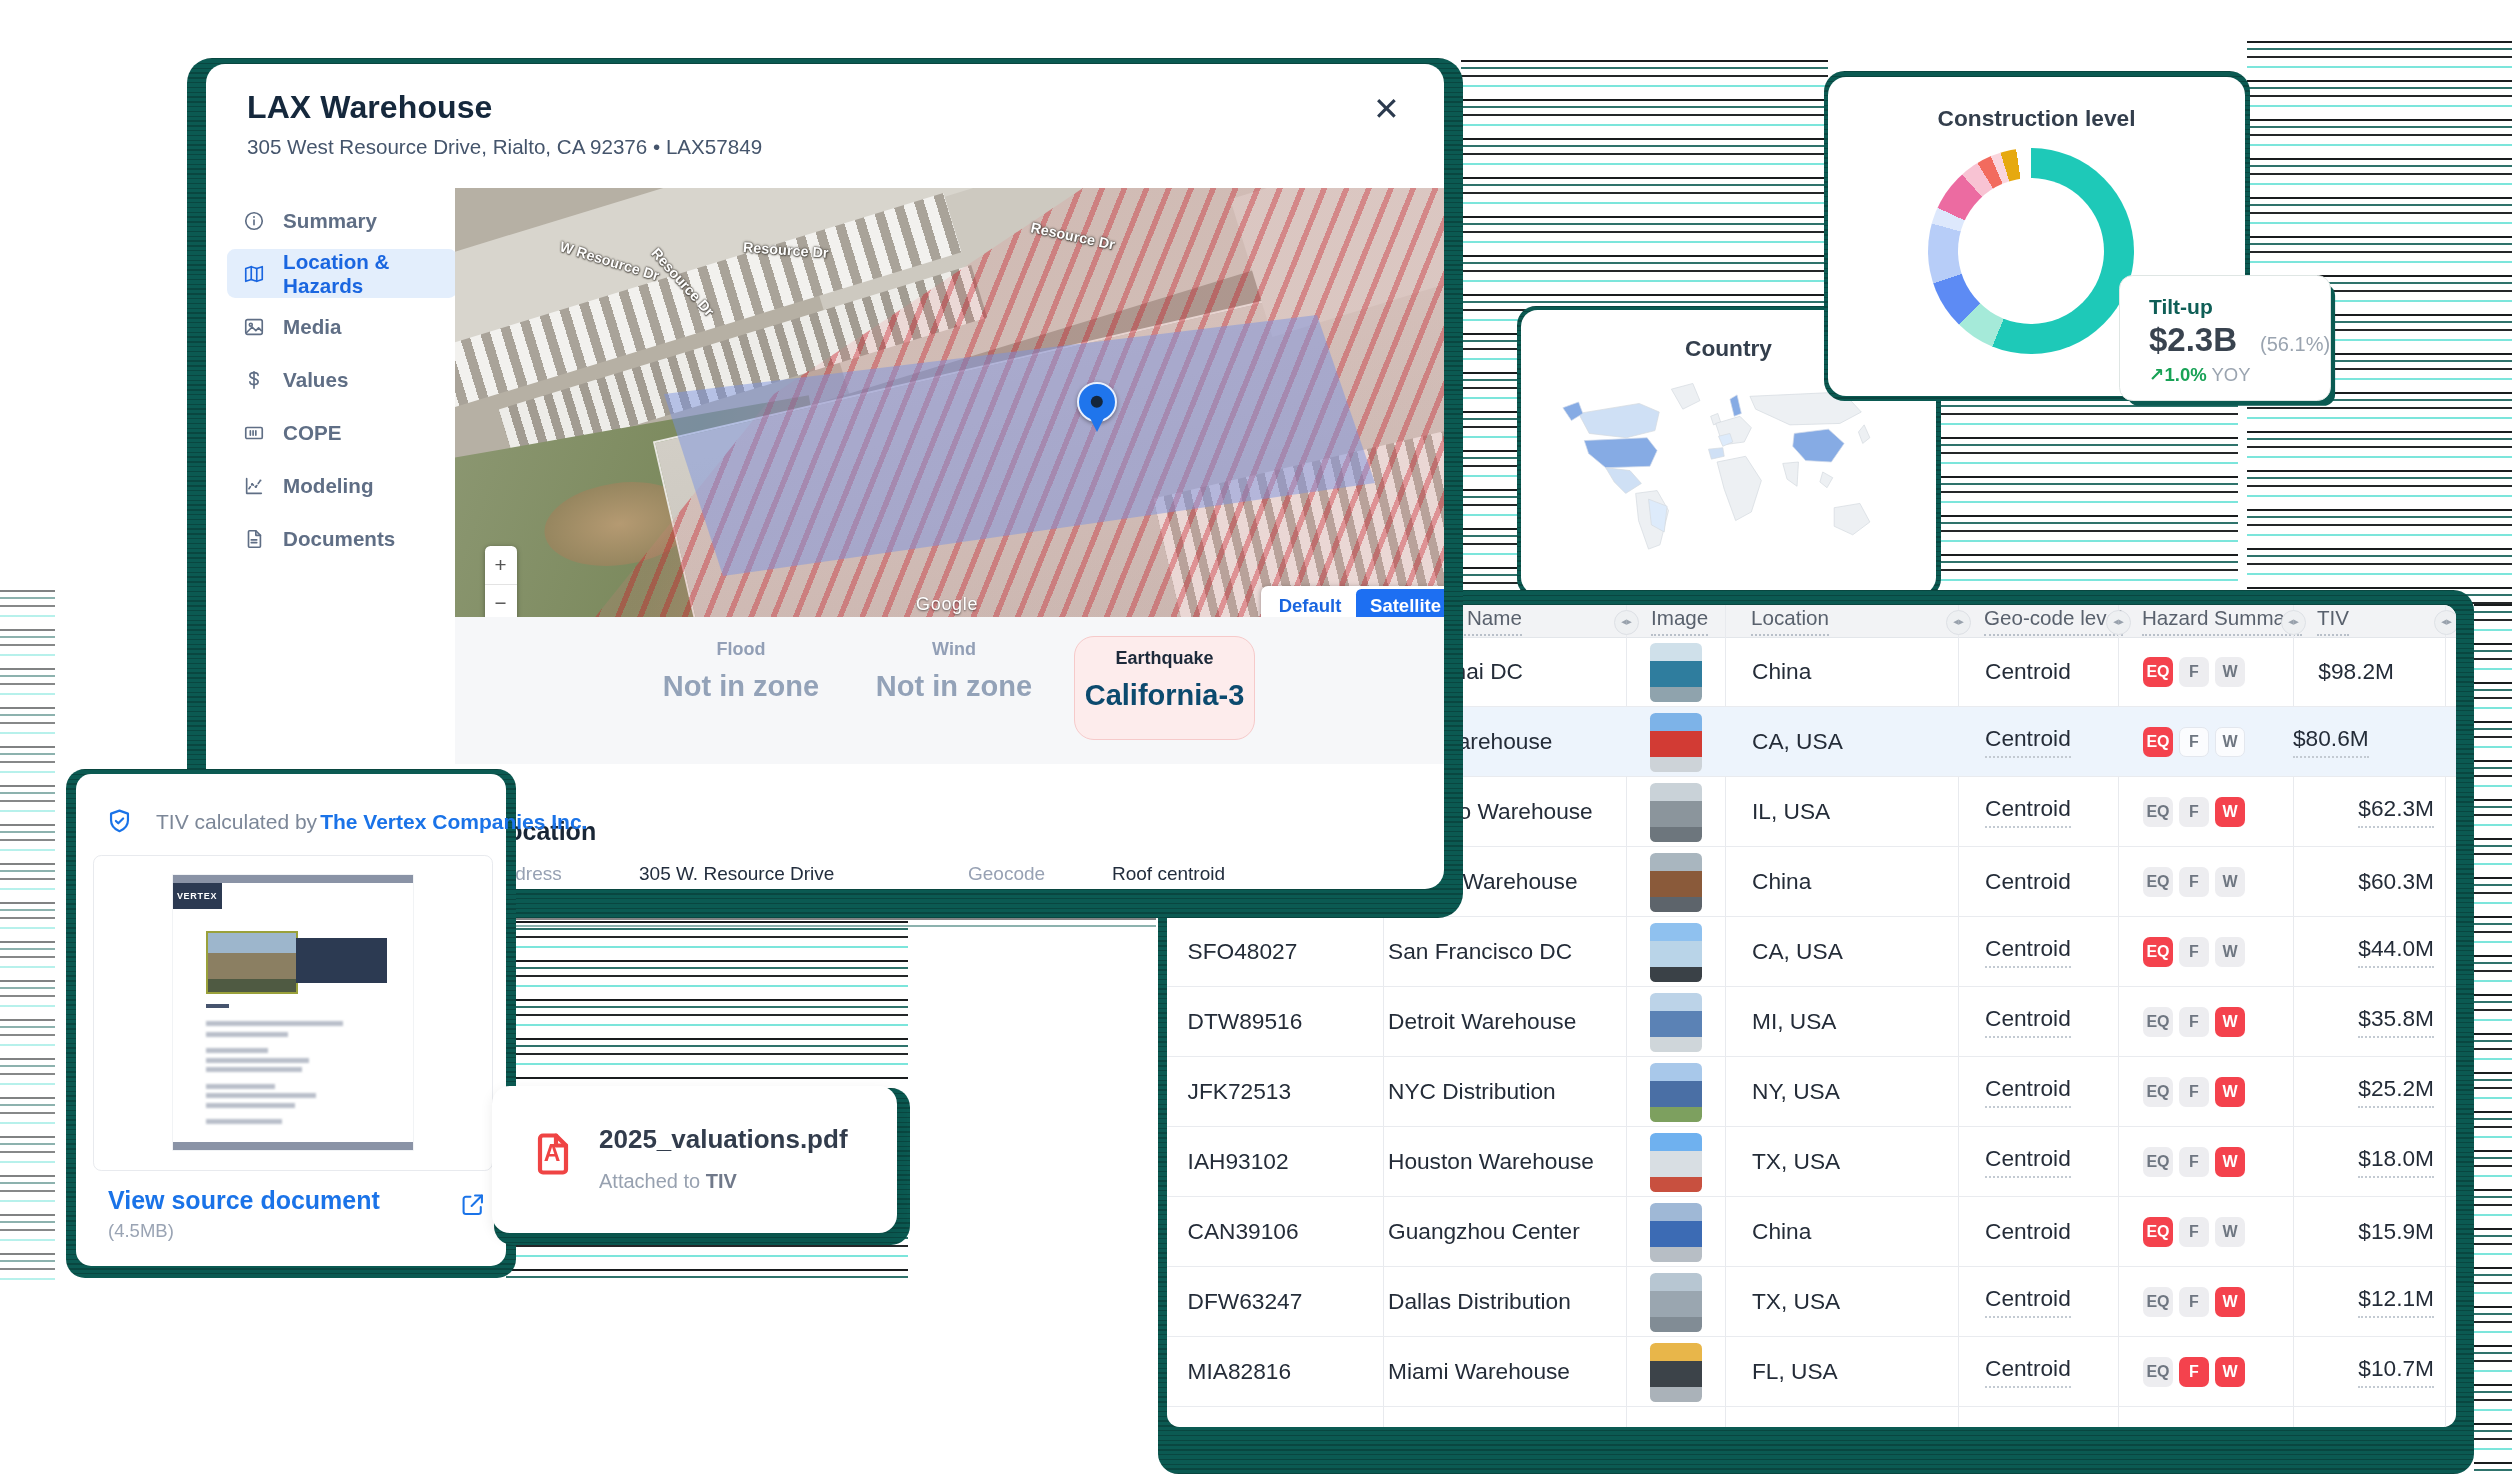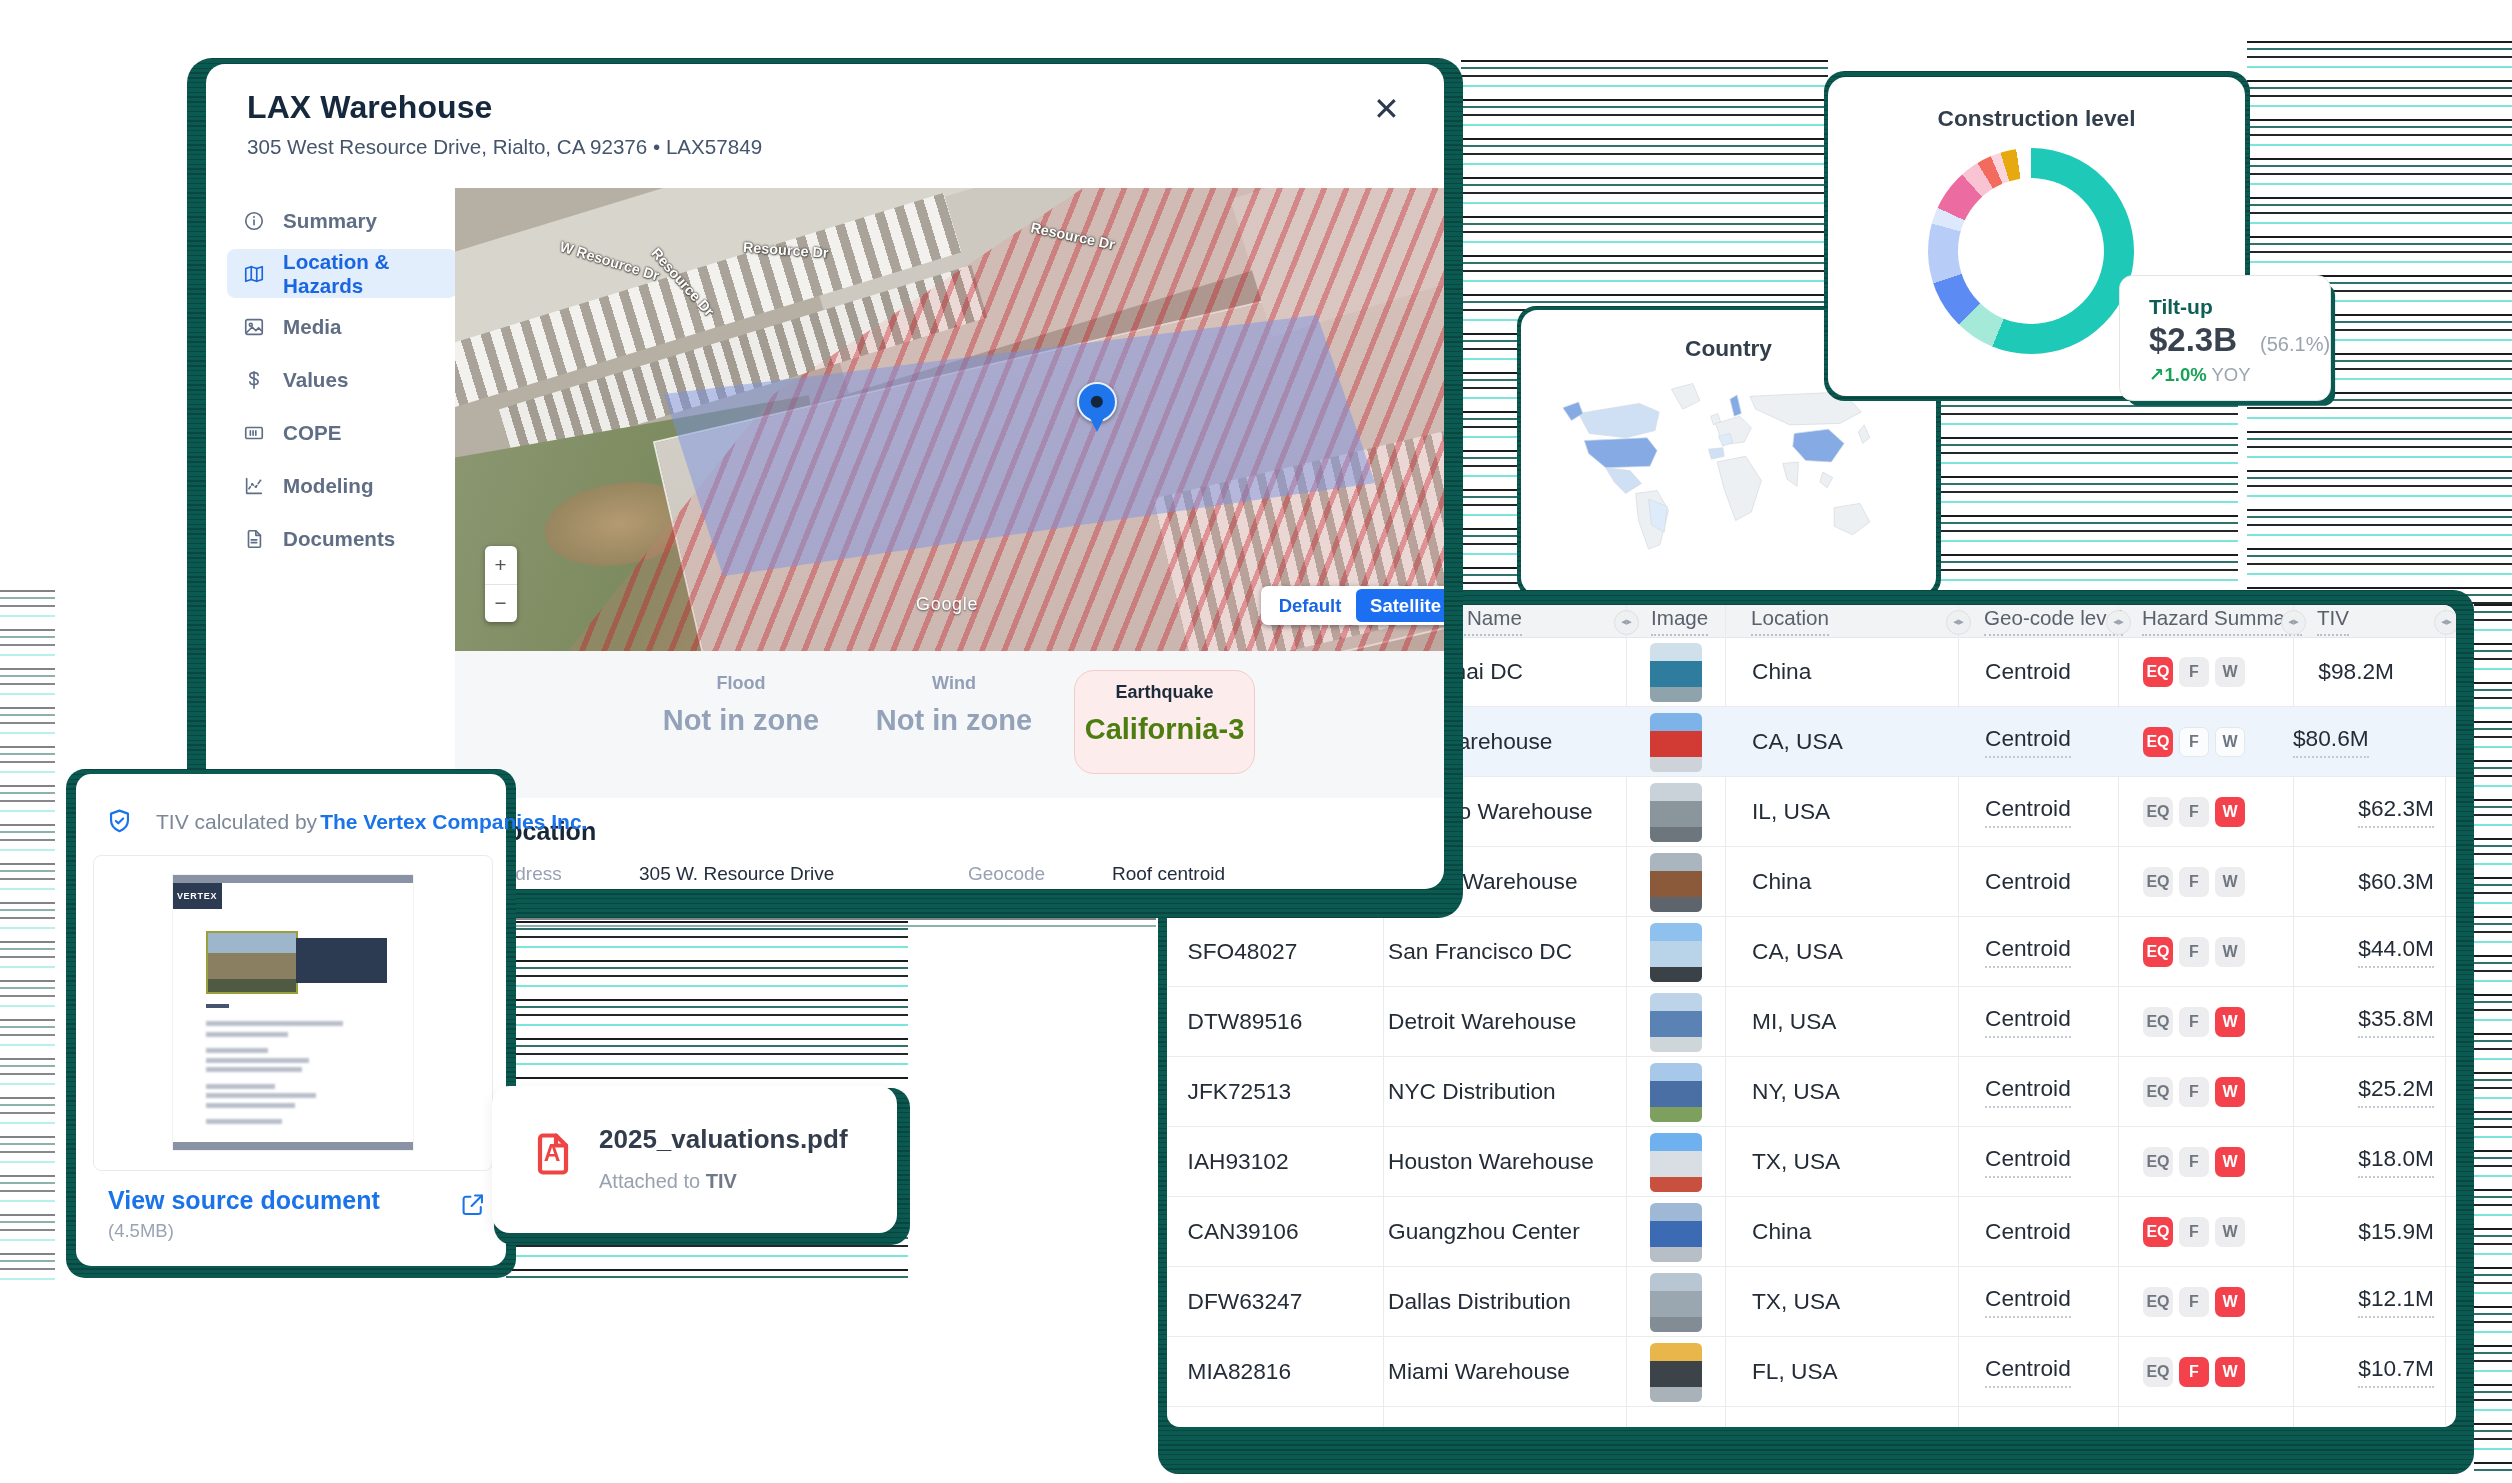--- a/index.html
+++ b/index.html
@@ -52,21 +52,21 @@
        padding:5.5px 13.7px;cursor:pointer;}
   #gwm{position:absolute;left:461px;top:406px;color:#fff;font-size:18px;letter-spacing:0.7px;
        text-shadow:0 0.7px 2.1px rgba(0,0,0,.6);}
   
   #hazard-strip{background:#f6f7f9;}
   .hz{position:absolute;text-align:center;}
   .hz .hl{font-size:18px;font-weight:bold;color:#929fb6;}
   .hz .hv{font-size:29px;font-weight:bold;color:#93a2b8;margin-top:9.6px;white-space:nowrap;}
   .hz.alert{background:#fdecec;border:1.4px solid #f6caca;border-radius:20px;}
   .hz.alert .hl{color:#1d2a3a;}
-  .hz.alert .hv{color:#4d7c0f;}
+  .hz.alert .hv{color:#0c4a6e;}
   
   .sec-h{font-size:25px;font-weight:bold;color:#192636;}
   .kv-l{font-size:19px;color:#97a1b3;}
   .kv-v{font-size:19px;color:#222d3d;}
   
   #vx-prefix{font-size:21px;color:#7c8798;}
   #vx-company{font-size:21px;color:#1a73e8;font-weight:600;}
   #vx-panel{position:absolute;left:16.5px;top:81px;width:398px;height:314px;border:1.4px solid #e8eaee;border-radius:8.2px;background:#fff;}
   #vx-doc{position:absolute;left:79px;top:19px;width:240px;height:275px;background:#fff;box-shadow:0 0 0 0.7px #eceef1;}
   .vx-bar{position:absolute;left:0;width:100%;height:8.2px;background:#8a93a6;}
@@ -483,21 +483,21 @@
       <div id="zoomctl">
         <div>+</div>
         <div>−</div>
       </div>
       <div id="map-toggle">
         <div id="toggle-default">Default</div>
         <div id="toggle-satellite">Satellite</div>
       </div>
     </div>
 
-    <div class="abs" id="hazard-strip" style="left:249px;top:587px;width:989px;height:147px">
+    <div class="abs" id="hazard-strip" style="left:249px;top:553px;width:989px;height:147px">
         <div class="hz" style="left: 190px; top: 22px; width: 192px;">
       <div class="hl">Flood</div>
       <div class="hv">Not in zone</div>
     </div>
         <div class="hz" style="left: 403px; top: 22px; width: 192px;">
       <div class="hl">Wind</div>
       <div class="hv">Not in zone</div>
     </div>
         <div class="hz alert" style="left: 619px; top: 19px; width: 179px; height: 91px; padding-top: 11px;">
       <div class="hl">Earthquake</div>

